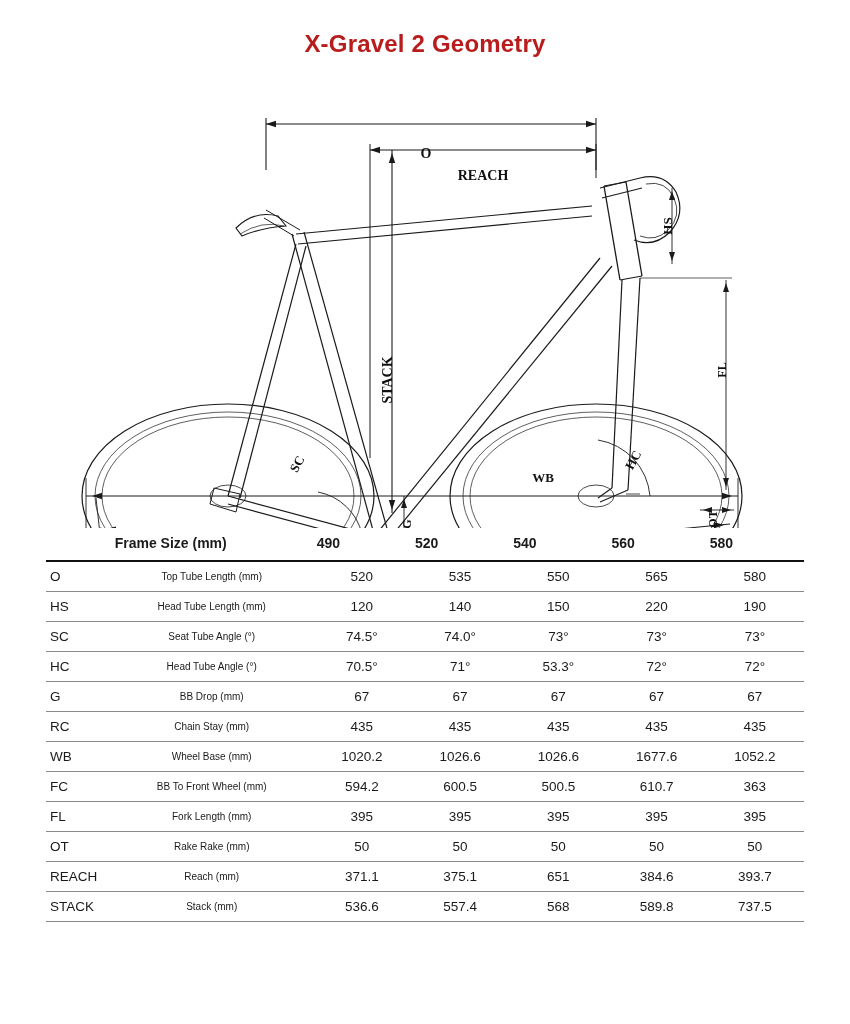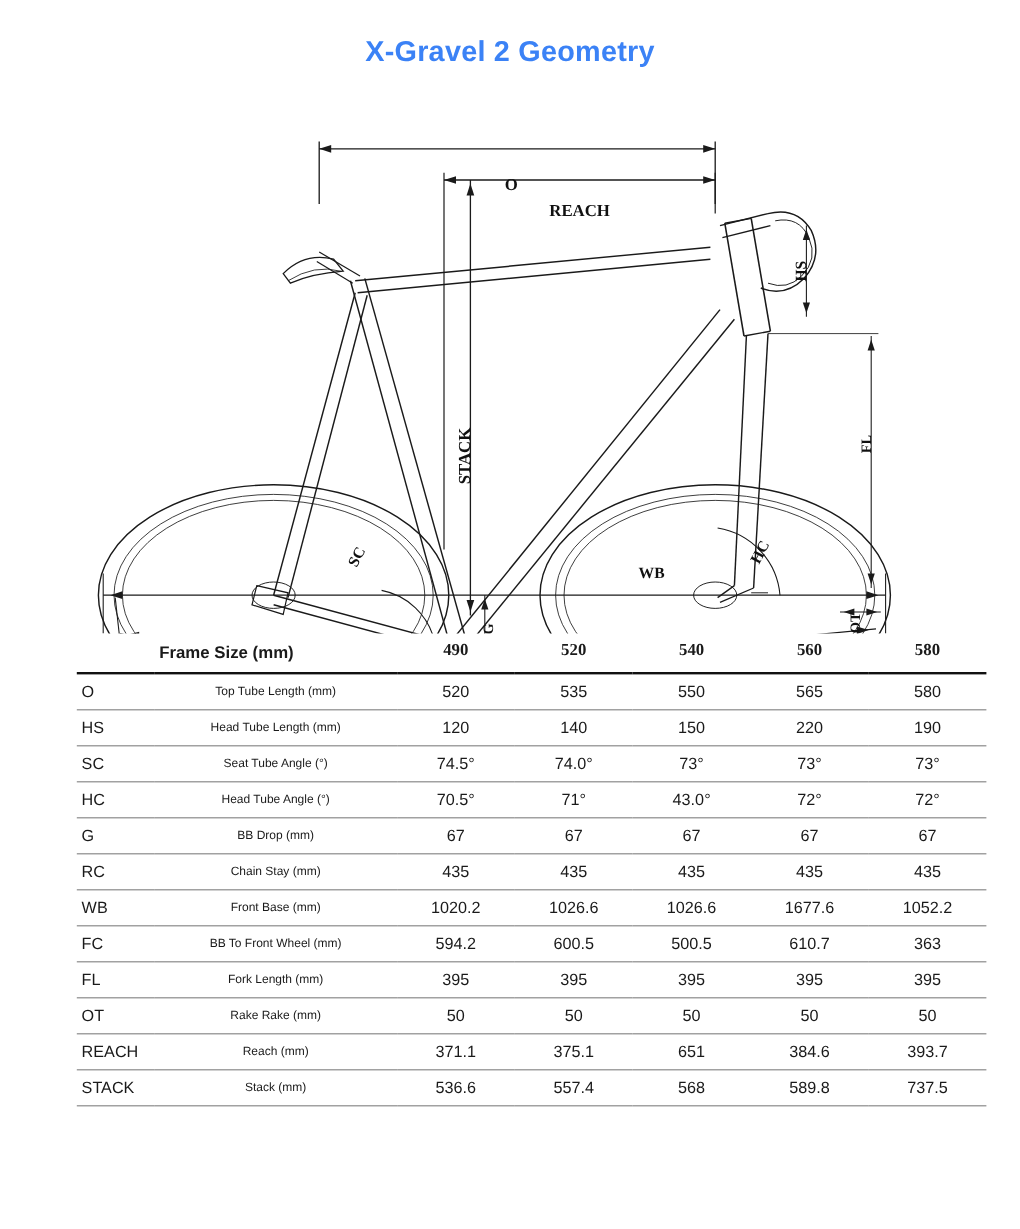--- a/index.html
+++ b/index.html
@@ -20,39 +20,38 @@
     height: 1024px;
     position: relative;
     box-sizing: border-box;
   }
   .title {
     text-align: center;
     font-size: 24px;
     font-weight: bold;
     letter-spacing: 0.2px;
     padding-top: 30px;
-    color: #3b82f6;
+    color: #b91c1c;
   }
   .diagram-wrap {
     width: 850px;
     height: 470px;
     position: relative;
   }
   .diagram-wrap svg {
     display: block;
   }
   .table-wrap {
     padding: 0 46px;
     box-sizing: border-box;
   }
   table.geom {
     width: 758px;
     border-collapse: collapse;
     font-size: 13.5px;
-    margin-left: 18px;
   }
   table.geom th, table.geom td {
     padding: 7px 4px;
     border-bottom: 1px solid #8a8a8a;
   }
   table.geom thead th {
     border-bottom: 2.5px solid #111;
     font-weight: bold;
     font-size: 14px;
     padding-bottom: 9px;
@@ -60,24 +59,23 @@
   th.code-col {
     text-align: left;
     width: 58px;
     padding-left: 2px;
   }
   th.name-col {
     text-align: left;
     width: 215px;
   }
   th.size-col {
-    text-align: center;
+    text-align: left;
     width: 97px;
     font-weight: bold;
-    font-family: Liberation Serif, serif;
   }
   td.code-cell {
     text-align: left;
     font-size: 13.5px;
     padding-left: 2px;
     white-space: nowrap;
   }
   td.name-cell {
     text-align: center;
     padding-left: 56px;
@@ -266,21 +264,21 @@
           <td class="val-cell">74.0°</td>
           <td class="val-cell">73°</td>
           <td class="val-cell">73°</td>
           <td class="val-cell">73°</td>
         </tr>
         <tr>
           <td class="code-cell">HC</td>
           <td class="name-cell">Head Tube Angle (°)</td>
           <td class="val-cell">70.5°</td>
           <td class="val-cell">71°</td>
-          <td class="val-cell">43.0°</td>
+          <td class="val-cell">53.3°</td>
           <td class="val-cell">72°</td>
           <td class="val-cell">72°</td>
         </tr>
         <tr>
           <td class="code-cell">G</td>
           <td class="name-cell">BB Drop (mm)</td>
           <td class="val-cell">67</td>
           <td class="val-cell">67</td>
           <td class="val-cell">67</td>
           <td class="val-cell">67</td>
@@ -290,21 +288,21 @@
           <td class="code-cell">RC</td>
           <td class="name-cell">Chain Stay (mm)</td>
           <td class="val-cell">435</td>
           <td class="val-cell">435</td>
           <td class="val-cell">435</td>
           <td class="val-cell">435</td>
           <td class="val-cell">435</td>
         </tr>
         <tr>
           <td class="code-cell">WB</td>
-          <td class="name-cell">Front Base (mm)</td>
+          <td class="name-cell">Wheel Base (mm)</td>
           <td class="val-cell">1020.2</td>
           <td class="val-cell">1026.6</td>
           <td class="val-cell">1026.6</td>
           <td class="val-cell">1677.6</td>
           <td class="val-cell">1052.2</td>
         </tr>
         <tr>
           <td class="code-cell">FC</td>
           <td class="name-cell">BB To Front Wheel (mm)</td>
           <td class="val-cell">594.2</td>

